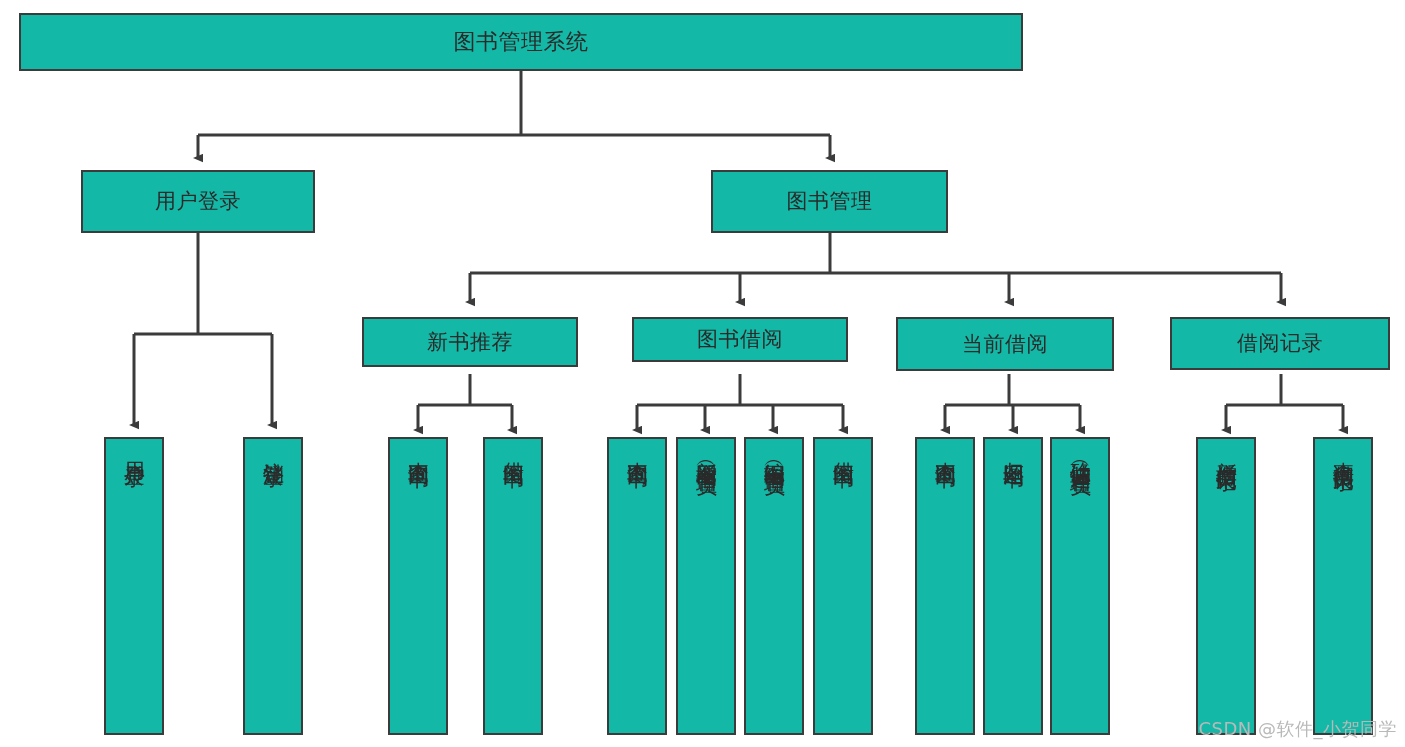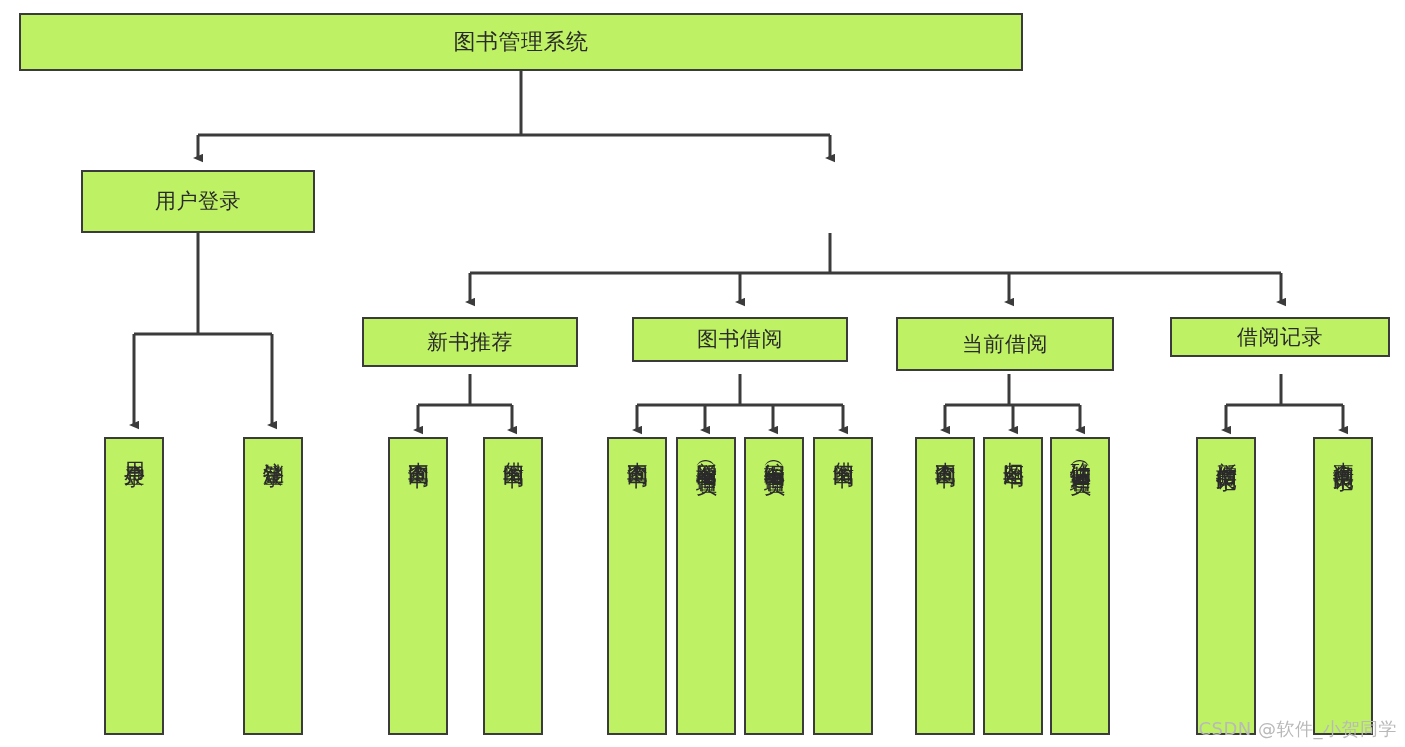--- a/index.html
+++ b/index.html
@@ -22,21 +22,21 @@
     left: 0;
     top: 0;
     width: 1405px;
     height: 747px;
     pointer-events: none;
   }
   .node {
     position: absolute;
     box-sizing: border-box;
     border: 2.5px solid #3b3b3b;
-    background: #bef264;
+    background: #14b8a6;
     display: flex;
     align-items: center;
     justify-content: center;
     color: #2a2a2a;
     line-height: 1.05;
   }
   .node .label {
     display: block;
     text-align: center;
     white-space: pre-line;
@@ -127,34 +127,37 @@
   </svg>
 
   <div class="node root horiz" style="left:19px; top:13px; width:1004px; height:58px;">
     <span class="label">图书管理系统</span>
   </div>
 
   <div class="node horiz" style="left:81px; top:170px; width:234px; height:63px;">
     <span class="label">用户登录</span>
   </div>
 
+  <div class="node horiz" style="left:711px; top:170px; width:237px; height:63px;">
+    <span class="label">图书管理</span>
+  </div>
 
   <div class="node horiz" style="left:362px; top:317px; width:216px; height:50px;">
     <span class="label">新书推荐</span>
   </div>
 
   <div class="node horiz" style="left:632px; top:317px; width:216px; height:45px;">
     <span class="label">图书借阅</span>
   </div>
 
   <div class="node horiz" style="left:896px; top:317px; width:218px; height:54px;">
     <span class="label">当前借阅</span>
   </div>
 
-  <div class="node horiz" style="left:1170px; top:317px; width:220px; height:40px;align-items:center;">
+  <div class="node horiz" style="left:1170px; top:317px; width:220px; height:53px;align-items:center;">
     <span class="label">借阅记录</span>
   </div>
 
   <div class="node vert" style="left:104px; top:437px; width:60px; height:298px;">
     <span class="label">用户登录</span>
   </div>
 
   <div class="node vert" style="left:243px; top:437px; width:60px; height:298px;">
     <span class="label">注销登录</span>
   </div>

